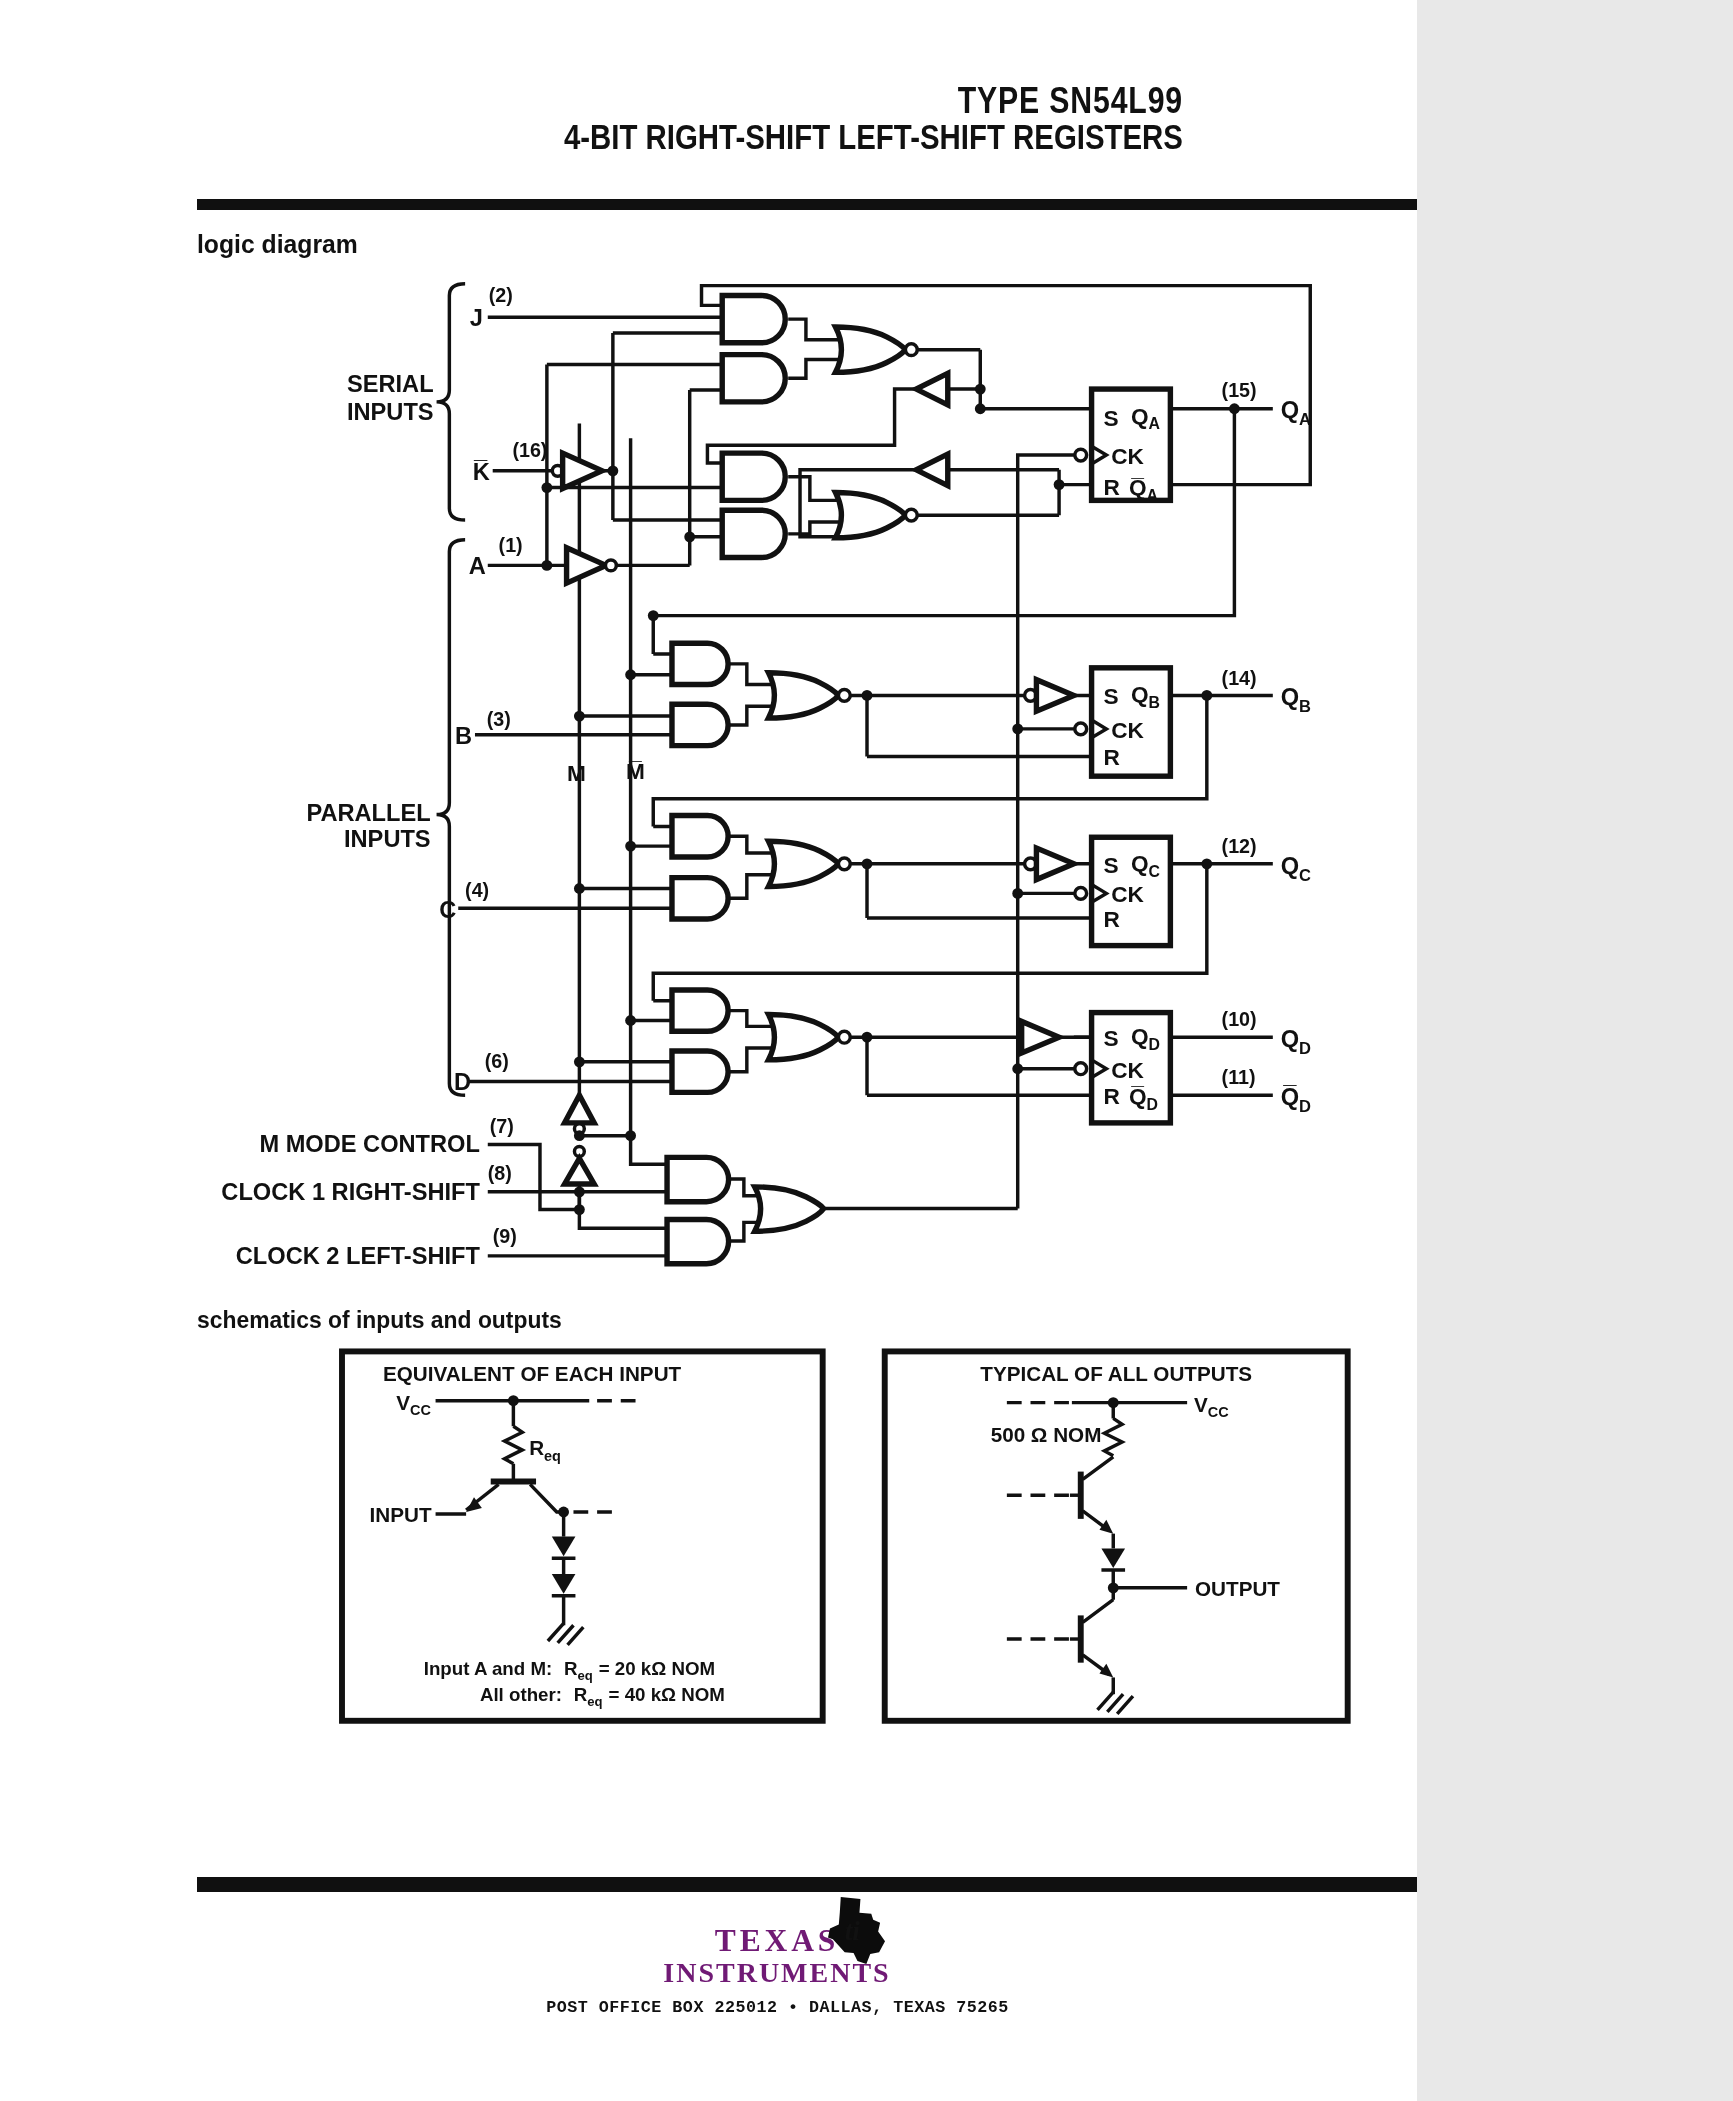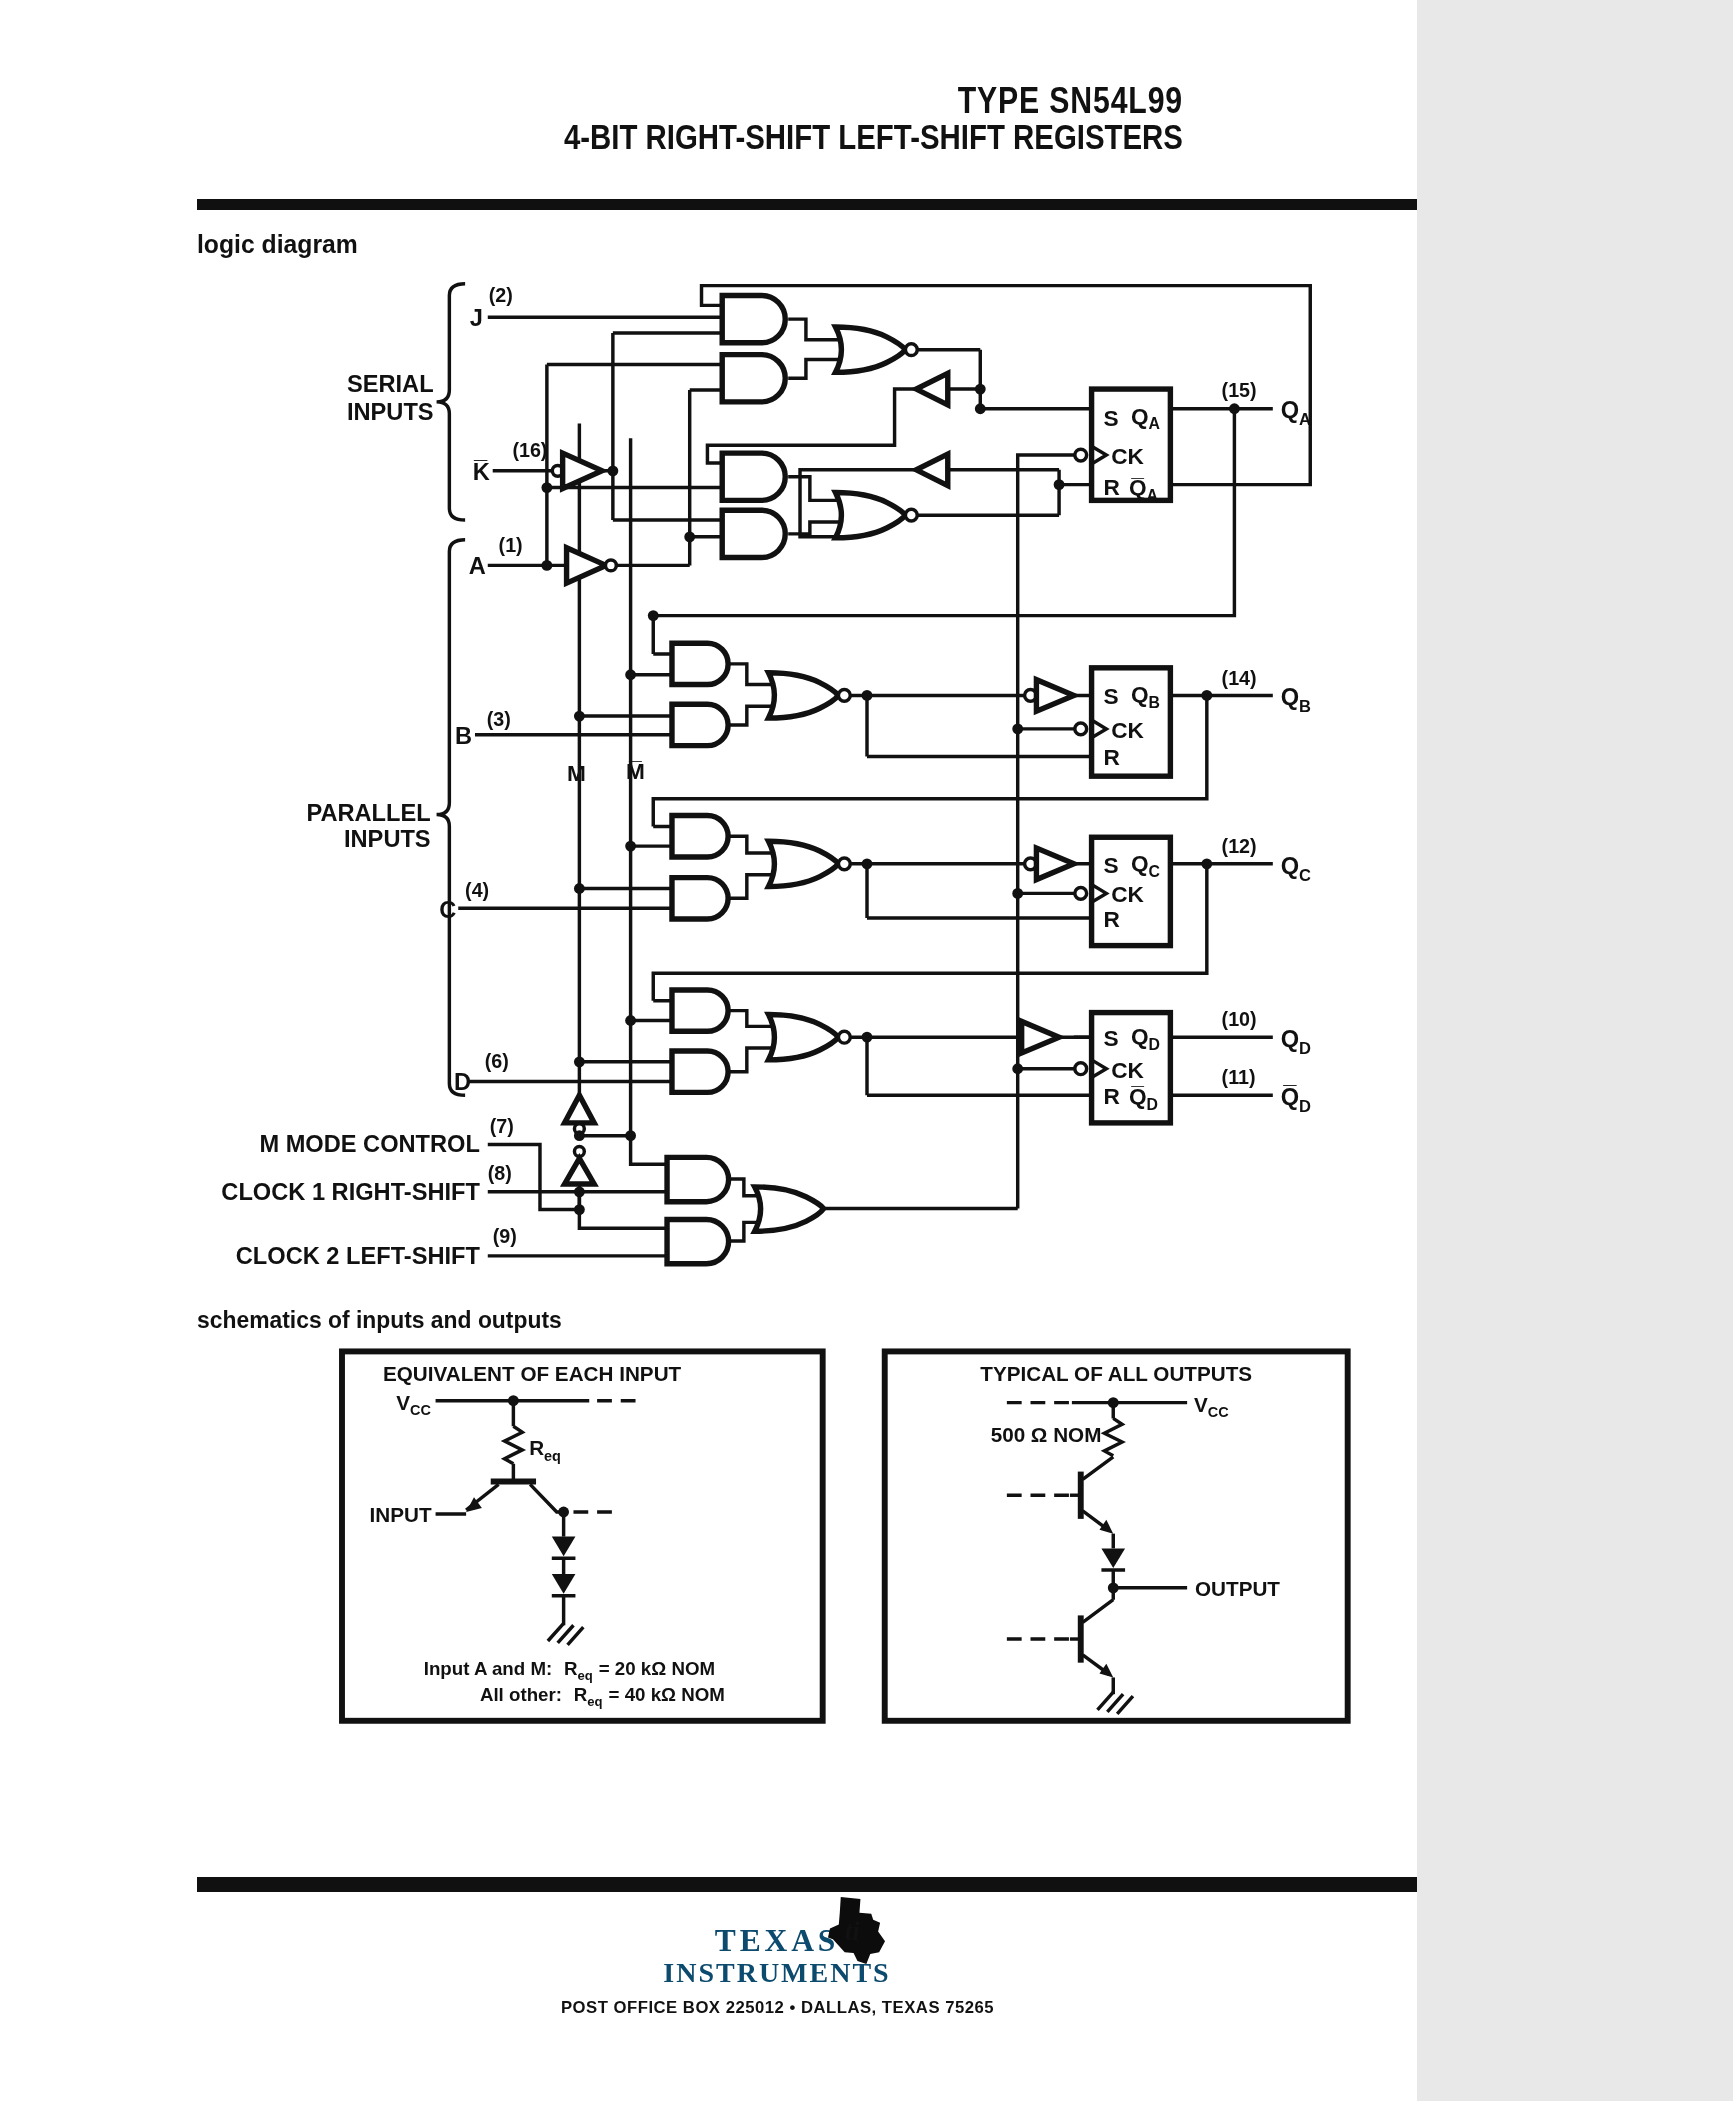--- a/index.html
+++ b/index.html
@@ -10,24 +10,24 @@
        transform:scaleX(.84);transform-origin:100% 0;white-space:nowrap;}
   .hdr .l1{font-size:36px;letter-spacing:1px;}
   .hdr .l2{font-size:35px;letter-spacing:0px;}
   .rule{background:#101010;}
   .h2{font-weight:bold;font-size:26.6px;transform:scaleX(.93);transform-origin:0 0;white-space:nowrap;}
   .tab3{left:1512px;top:1000px;width:123px;height:96px;background:#0b0b0b;color:#fff;
         font-size:63px;font-weight:bold;line-height:94px;padding-left:19.7px;box-sizing:border-box;}
   .ttl{left:1526px;top:1378px;width:268px;height:45px;transform:rotate(-90deg);transform-origin:0 0;
        font-size:35px;font-weight:bold;letter-spacing:2px;white-space:nowrap;}
   .brand{left:580px;top:1925px;width:394px;text-align:center;font-family:"Liberation Serif",serif;
-         font-weight:bold;color:#0c4a6e;}
+         font-weight:bold;color:#701a75;}
   .brand .b1{font-size:31.5px;letter-spacing:3.9px;line-height:31.5px;}
   .brand .b2{font-size:28px;letter-spacing:2px;line-height:31.5px;}
-  .addr{left:531px;top:1998px;width:493px;text-align:center;font-size:16.7px;font-weight:bold;letter-spacing:0.5px;}
+  .addr{left:531px;top:1998px;width:493px;text-align:center;font-size:16.7px;font-weight:bold;letter-spacing:0.5px;font-family:Liberation Mono, monospace;}
   .pgnum{left:1458px;top:1937px;font-size:25.6px;letter-spacing:1px;}
   
   svg text{fill:#111;}
   .lb{font:bold 24px "Liberation Sans",sans-serif;}
   .pn{font:bold 20px "Liberation Sans",sans-serif;}
   .ff{font:bold 23px "Liberation Sans",sans-serif;}
   .rl{font:bold 23px "Liberation Sans",sans-serif;}
   .bx{font:bold 21px "Liberation Sans",sans-serif;}
   .nt{font:bold 19px "Liberation Sans",sans-serif;}
   .sb{font-size:.7em;}

